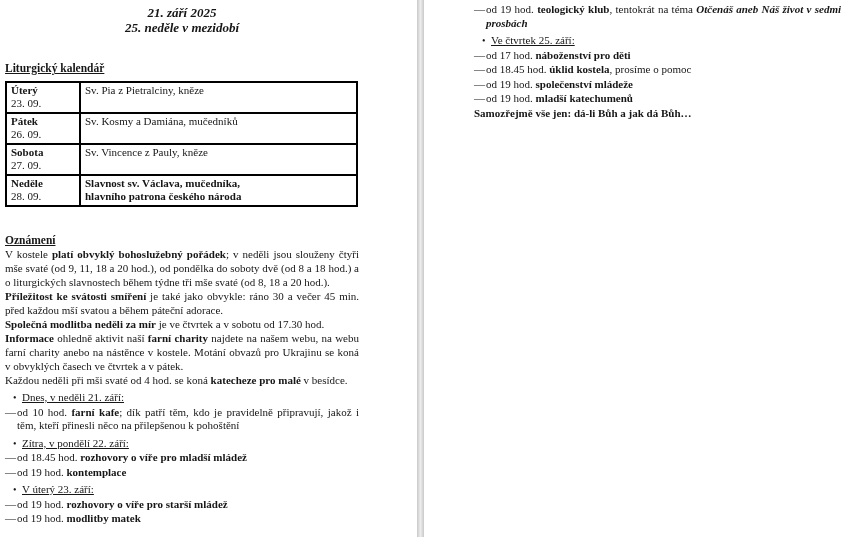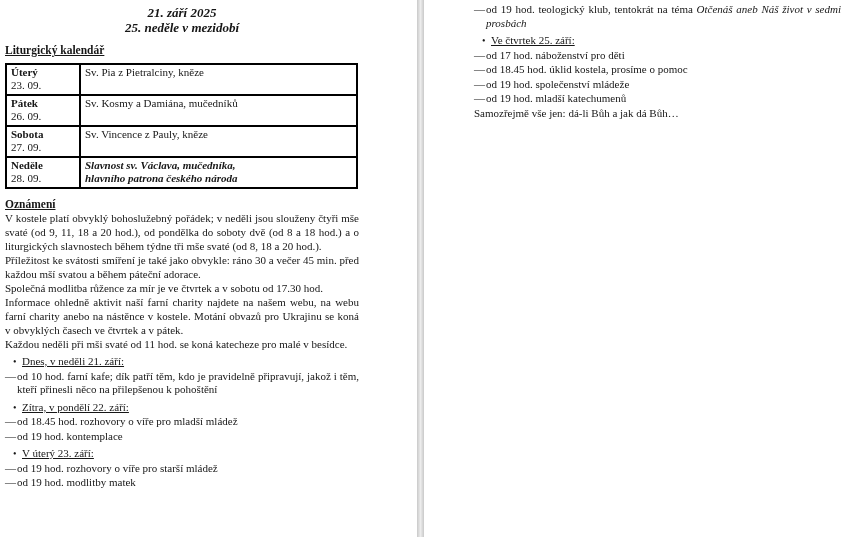--- a/index.html
+++ b/index.html
@@ -17,37 +17,37 @@
   .divider {
     position:absolute; left:417px; top:0; width:7px; height:537px;
     background:linear-gradient(90deg,#c9c9c9,#ececec 50%,#c9c9c9);
   }
   .doc-header {
     text-align:center; font-weight:bold; font-style:italic;
     font-size:13px; line-height:15px; margin-top:5px;font-family:Liberation Serif, serif;
   }
   .section-heading {
     font-weight:bold; text-decoration:underline;
-    font-size:11.5px; line-height:13px; margin-top:9px;
+    font-size:11.5px; line-height:13px; margin-top:27px;
   }
   table.calendar { border-collapse:collapse; width:353px; margin-top:6px; }
   table.calendar td {
     border:2px solid #000; vertical-align:top;
     padding:1px 4px 2px 4px; font-size:11px; line-height:13px;
   }
   td.day-cell { width:64px;margin-left:28px; }
   .day-name { font-weight:bold; }
-  .feast-bold { font-weight:bold;font-style:italic; }
+  .feast-bold { font-weight:bold; }
   .para { font-size:11px; line-height:14px; text-align:justify; }
   .bullet { display:flex; margin-top:4px; font-size:11px; line-height:13.5px; padding-left:8px; }
   .bullet .marker { width:9px; flex:none; font-size:10px; }
   .dash { display:flex; margin-top:1px; font-size:11px; line-height:13.5px; }
   .dash .marker { width:12px; flex:none; }
   .dash .content { flex:1; text-align:justify; }
-  .b { font-weight:normal; }
+  .b { font-weight:bold; }
   .i { font-style:italic; }
   .u { text-decoration:underline; }
 </style>
 </head>
 <body>
 
 <div class="col col-left">
   <div class="doc-header">
     <div>21. září 2025</div>
     <div>25. neděle v mezidobí</div>
@@ -95,23 +95,23 @@
           </td>
         </tr>
       </tbody>
   </table>
 
   <div class="section-heading">Oznámení</div>
 
   <div id="left-flow">
       <div class="para"><span>V kostele </span><span class="b ">platí obvyklý bohoslužebný pořádek</span><span>; v neděli jsou slouženy čtyři mše svaté (od 9, 11, 18 a 20 hod.), od pondělka do soboty dvě (od 8 a 18 hod.) a o liturgických slavnostech během týdne tři mše svaté (od 8, 18 a 20 hod.).</span></div>
       <div class="para"><span class="b ">Příležitost ke svátosti smíření</span><span> je také jako obvykle: ráno 30 a večer 45 min. před každou mší svatou a během páteční adorace.</span></div>
-      <div class="para"><span class="b ">Společná modlitba růžence za mír</span><span> je ve čtvrtek a v sobotu od 17.30 hod.</span></div>
+      <div class="para"><span class="b ">Společná modlitba neděli za mír</span><span> je ve čtvrtek a v sobotu od 17.30 hod.</span></div>
       <div class="para"><span class="b ">Informace</span><span> ohledně aktivit naší </span><span class="b ">farní charity</span><span> najdete na našem webu, na webu farní charity anebo na nástěnce v kostele. Motání obvazů pro Ukrajinu se koná v obvyklých časech ve čtvrtek a v pátek.</span></div>
-      <div class="para"><span>Každou neděli při mši svaté od 11 hod. se koná </span><span class="b ">katecheze pro malé</span><span> v besídce.</span></div>
+      <div class="para"><span>Každou neděli při mši svaté od 4 hod. se koná </span><span class="b ">katecheze pro malé</span><span> v besídce.</span></div>
       <div class="bullet">
         <span class="marker">•</span>
         <span class="content"><span class="u">Dnes, v neděli 21. září:</span></span>
       </div>
       <div class="dash">
         <span class="marker">—</span>
         <div class="content"><span>od 10 hod. </span><span class="b ">farní kafe</span><span>; dík patří těm, kdo je pravidelně připravují, jakož i těm, kteří přinesli něco na přilepšenou k pohoštění</span></div>
       </div>
       <div class="bullet">
         <span class="marker">•</span>

